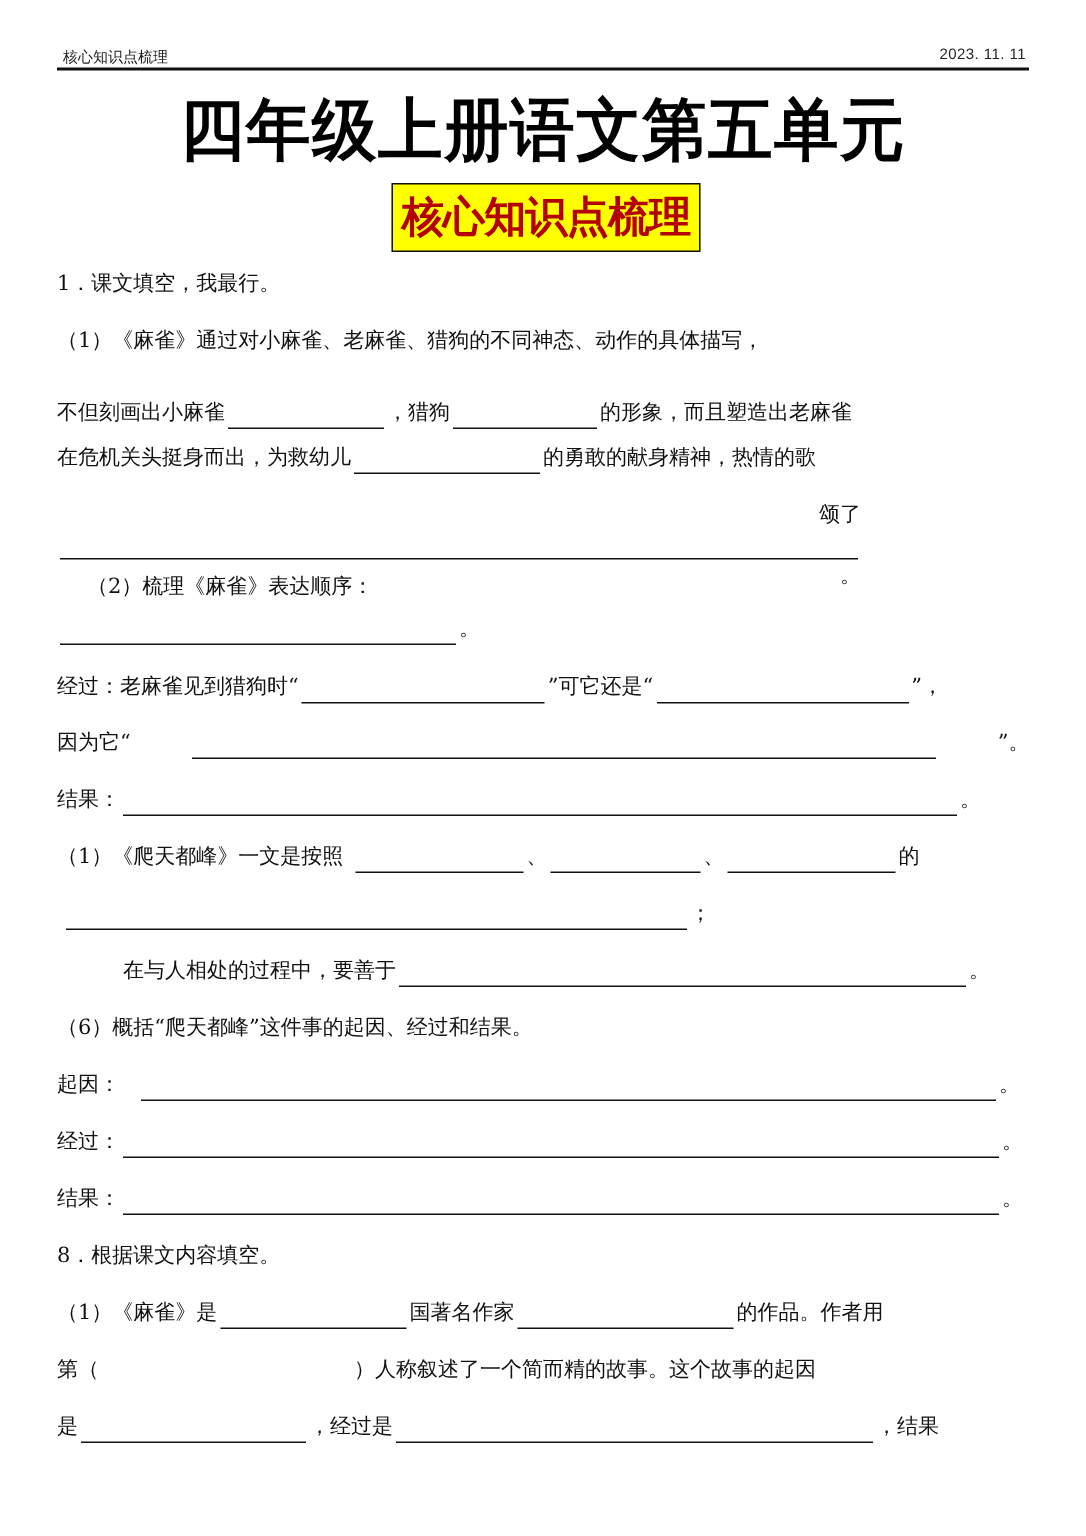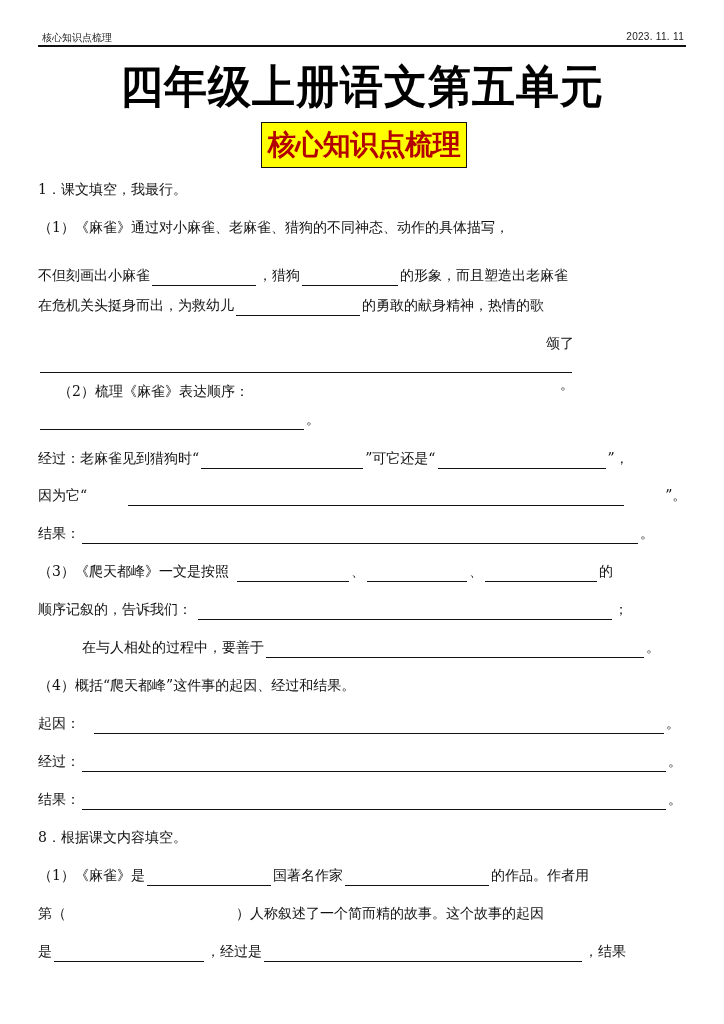--- a/index.html
+++ b/index.html
@@ -81,41 +81,40 @@
   <span class="blank" style="width:496px;"></span>
   <span class="txt">”。</span>
 </div>
 <div class="line" style="top:522px;">
   <span class="txt">结果：</span>
   <span class="blank" style="width:556px;"></span>
   <span class="txt">。</span>
 </div>
 
 <div class="line" style="top:560px;">
-  <span class="txt">（3）《爬天都峰》一文是按照</span>
+  <span class="txt">（1）《爬天都峰》一文是按照</span>
   <span class="blank" style="width:112px; margin-left:8px;"></span>
   <span class="txt">、</span>
   <span class="blank" style="width:100px;"></span>
   <span class="txt">、</span>
   <span class="blank" style="width:112px;"></span>
   <span class="txt">的</span>
 </div>
 <div class="line" style="top:598px;">
-  <span class="txt">顺序记叙的，告诉我们：</span>
   <span class="blank" style="width:414px; margin-left:6px;"></span>
   <span class="txt">；</span>
 </div>
 <div class="line" style="top:636px;margin-left:44px;">
   <span class="txt">在与人相处的过程中，要善于</span>
   <span class="blank" style="width:378px;"></span>
   <span class="txt">。</span>
 </div>
 
 <div class="line" style="top:674px;">
-  <span class="txt">（4）概括“爬天都峰”这件事的起因、经过和结果。</span>
+  <span class="txt">（6）概括“爬天都峰”这件事的起因、经过和结果。</span>
 </div>
 <div class="line" style="top:712px;">
   <span class="txt">起因：</span>
   <span class="blank" style="width:570px; margin-left:14px;"></span>
   <span class="txt">。</span>
 </div>
 <div class="line" style="top:750px;">
   <span class="txt">经过：</span>
   <span class="blank" style="width:584px;"></span>
   <span class="txt">。</span>

